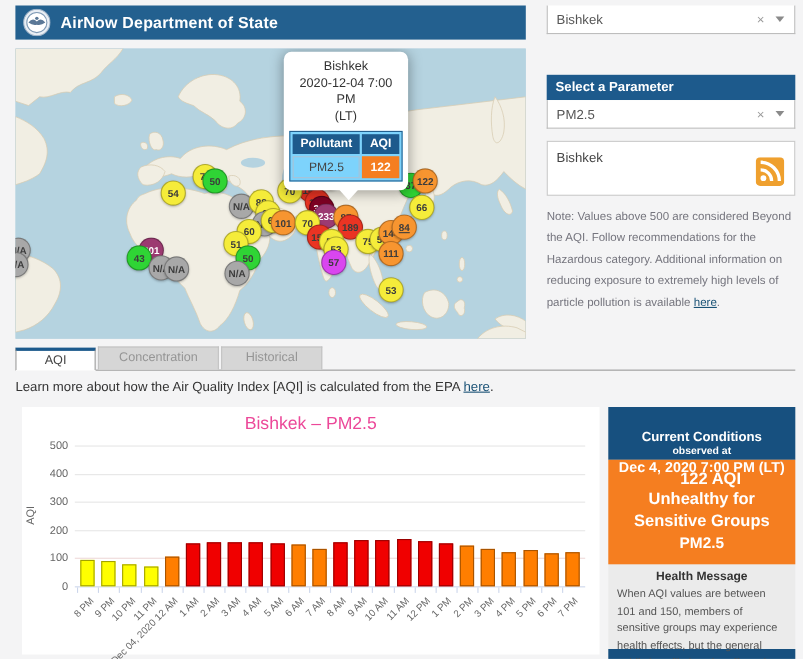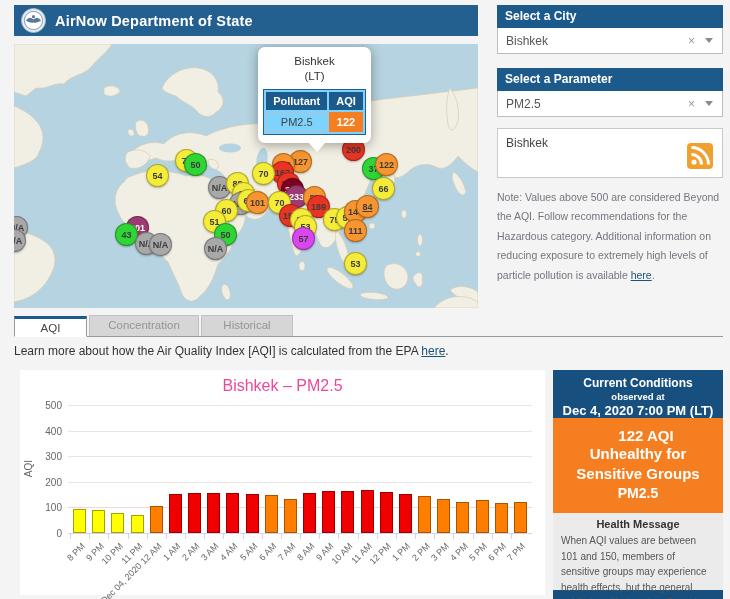--- a/index.html
+++ b/index.html
@@ -62,21 +62,21 @@
   .gridline { position:absolute; left:48px; width:464px; height:1px; background:#e6e6e6; }
   .gridline.g100 { background:#eed9d9; }
   .ytick { position:absolute; width:36px; text-align:right; font-size:10px; color:#666; }
   #xaxis { position:absolute; left:48px; top:163px; width:464px; height:1px; background:#ccd6eb; }
   .xtick { position:absolute; top:164px; width:1px; height:5px; background:#ccd6eb; }
   .bar { position:absolute; width:13px; cursor:pointer; }
   .xlabel { position:absolute; white-space:nowrap; font-size:9px; color:#666; transform-origin:100% 0; transform:rotate(-45deg); }
 
   
   #cc { left:553px; top:370px; width:170px; height:229px; background:#ebebeb; }
-  #cc .head { background:#17507f; color:#fff; height:48px; text-align:center; padding-top:6px; }
+  #cc .head { background:#17507f; color:#fff; height:48px; text-align:center; padding-top:20px; }
   #cc .head .l1 { font-size:12px; font-weight:bold; }
   #cc .head .l2 { font-size:9.5px; font-weight:bold; margin-top:1px; }
   #cc .head .l3 { font-size:13px; font-weight:bold; margin-top:1px; }
   #cc .orange { background:#f57e20; color:#fff; height:95px; text-align:center; padding-top:9px; }
   #cc .orange .aqiv { font-size:15px; font-weight:bold;padding-left:16px; }
   #cc .orange .cat { font-size:15px; font-weight:bold; line-height:20px; padding:0 14px; }
   #cc .orange .pol { font-size:14px; font-weight:bold; margin-top:1px; }
   #cc .health { height:77px; padding:5px 8px 0; }
   #cc .health .ht { text-align:center; font-size:11px; font-weight:bold; color:#333; }
   #cc .health .hb { font-size:10px; color:#555; line-height:1.55; margin-top:3px; }
@@ -188,38 +188,38 @@
       <div class="marker orange" style="background: rgb(247, 149, 48); left: 342px; top: 151px; text-decoration: underline;">84</div>
       <div class="marker orange" style="background: rgb(247, 149, 48); left: 330px; top: 175px;">111</div>
       <div class="marker yellow" style="background: rgb(245, 236, 58); left: 330px; top: 208px;">53</div>
       <div class="marker green" style="background: rgb(47, 212, 53); left: 348px; top: 113px;">37</div>
       <div class="marker orange" style="background: rgb(247, 149, 48); left: 361px; top: 109px;">122</div>
       <div class="marker yellow" style="background: rgb(245, 236, 58); left: 358px; top: 133px;">66</div>
     </div>
 
   <div id="popup">
     <div class="line">Bishkek</div>
+    <div class="line">2020-12-04 7:00 PM</div>
     <div class="line">(LT)</div>
     <table>
       <tbody>
           <tr>
         <th>Pollutant</th>
         <th>AQI</th>
       </tr>
       <tr>
         <td class="pol">PM2.5</td>
         <td class="aqi">122</td>
       </tr>
     </tbody>
       </table>
   </div>
 </div>
 
 <div class="abs side-box" style="top:5px;">
-  <div class="blue-head">Select a City</div>
   <div class="combo">
     <span class="val">Bishkek</span>
     <span class="clear">×</span>
     <span class="arrow"></span>
   </div>
 </div>
 
 <div class="abs side-box" style="top:68px;">
   <div class="blue-head">Select a Parameter</div>
   <div class="combo">

